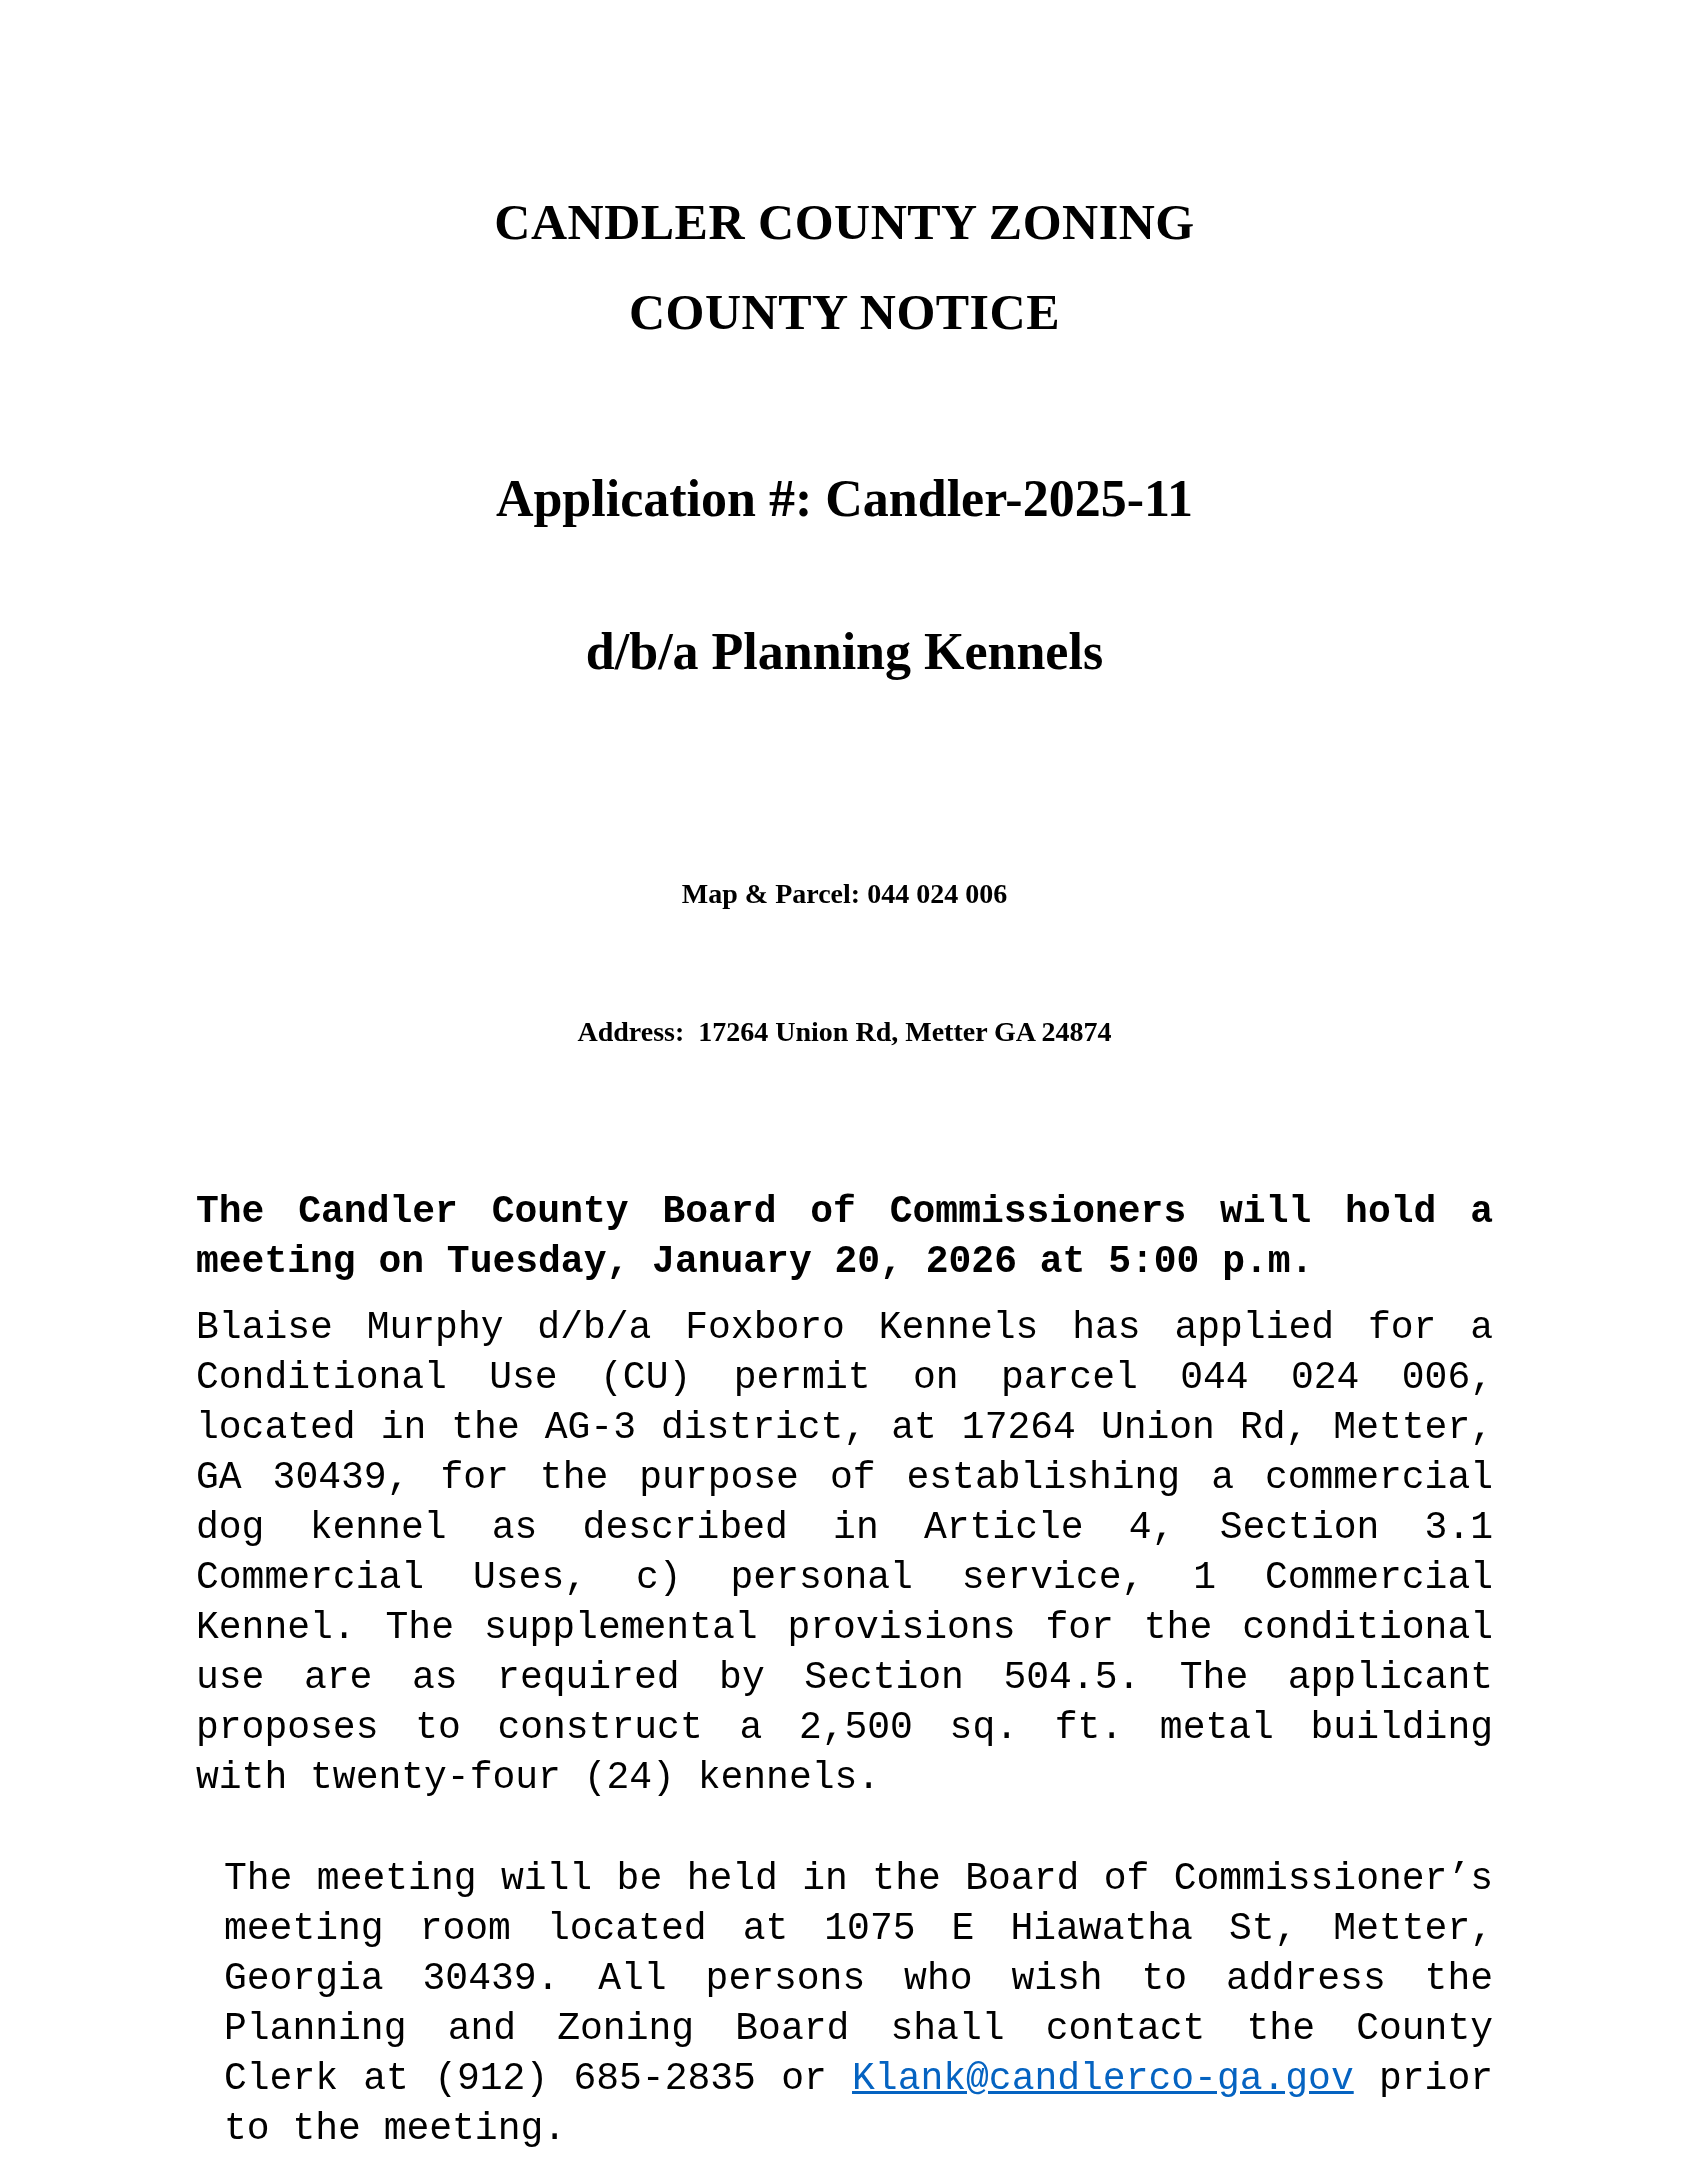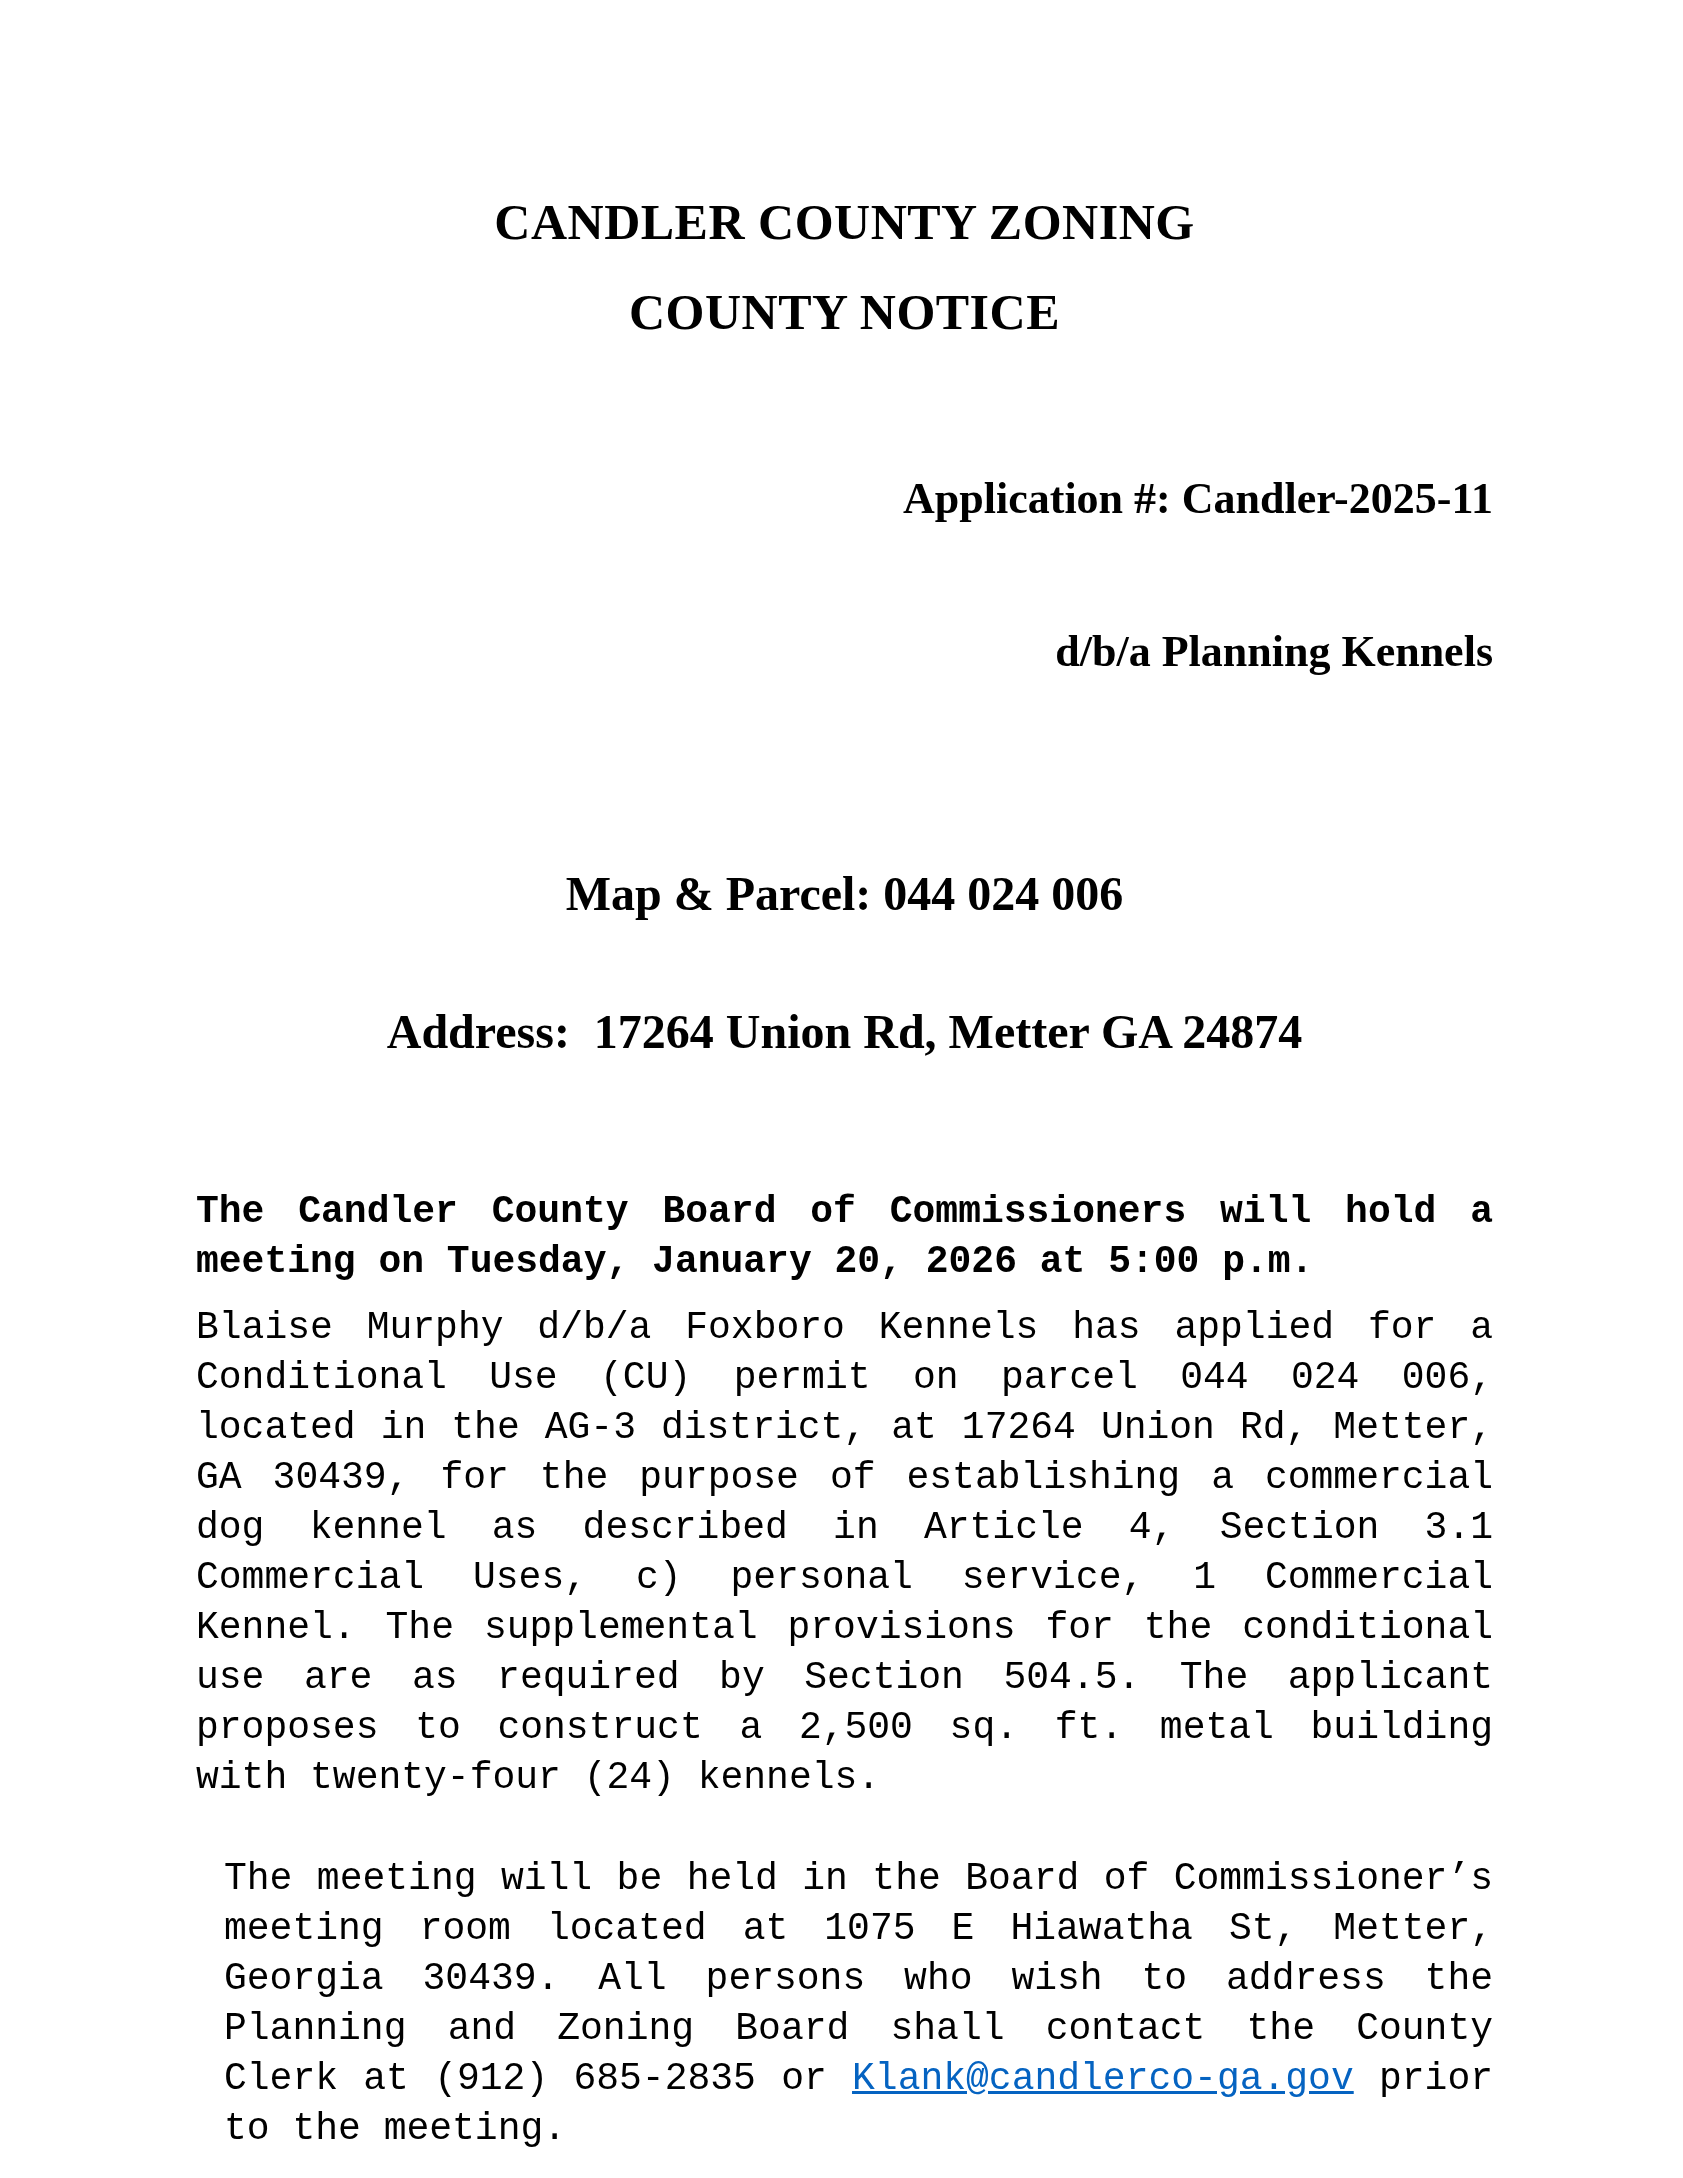--- a/index.html
+++ b/index.html
@@ -25,28 +25,28 @@
     text-align: center;
     letter-spacing: 0.5px;
     font-family: Liberation Serif, serif;
   }
   .heading-2 {
     margin-top: 32px;
   }
   .app-block {
     margin-top: 30px;
     font-weight: bold;
-    font-size: 44px;
+    font-size: 52px;
     line-height: 51px;
-    text-align: right;
+    text-align: center;
     white-space: pre-wrap;
   }
   .parcel-block {
     font-weight: bold;
-    font-size: 48px;
+    font-size: 28px;
     line-height: 46px;
     text-align: center;
     white-space: pre-wrap;
   }
   p {
     margin: 0;
     font-family: Liberation Mono, monospace;
   }
   .announce {
     margin-top: 40px;

